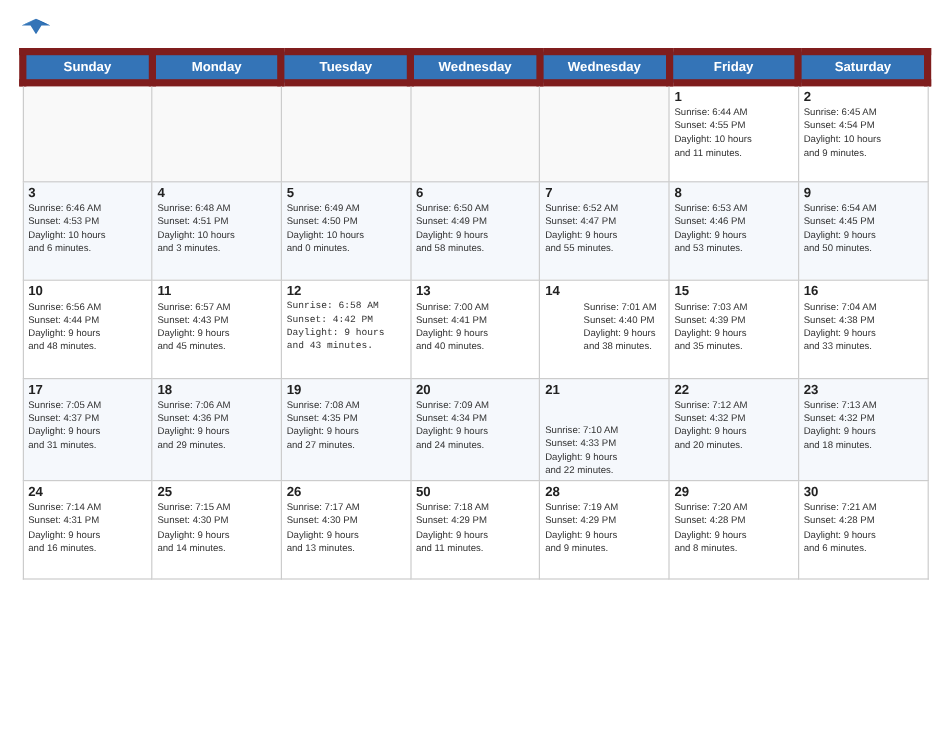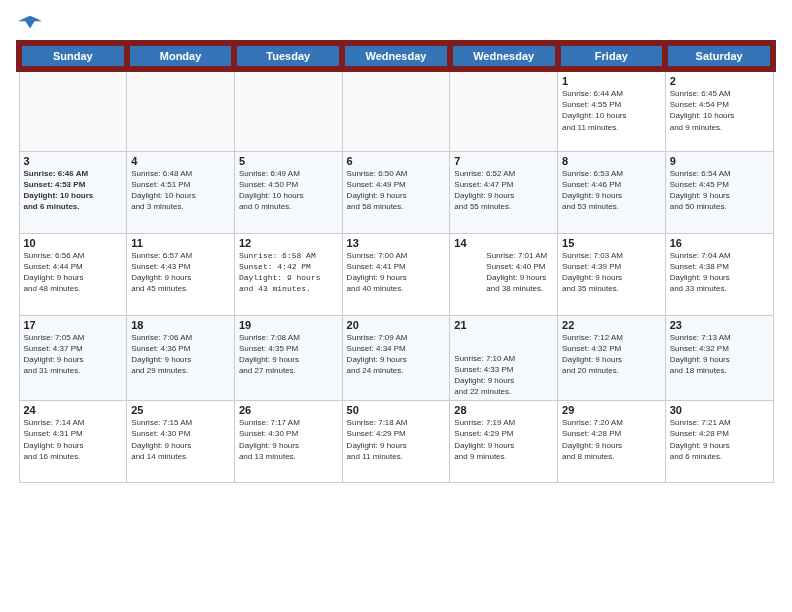--- a/index.html
+++ b/index.html
@@ -144,21 +144,21 @@
             <span class="day-number">2</span>
             <div class="day-info" style="white-space: pre-line;">Sunrise: 6:45 AM
 Sunset: 4:54 PM
 Daylight: 10 hours
 and 9 minutes.</div>
           </td>
         </tr>
         <tr>
           <td>
             <span class="day-number">3</span>
-            <div class="day-info" style="white-space: pre-line; font-weight: bold;">Sunrise: 6:46 AM
+            <div class="day-info" style="white-space: pre-line;">Sunrise: 6:46 AM
 Sunset: 4:53 PM
 Daylight: 10 hours
 and 6 minutes.</div>
           </td>
           <td>
             <span class="day-number">4</span>
             <div class="day-info" style="white-space: pre-line;">Sunrise: 6:48 AM
 Sunset: 4:51 PM
 Daylight: 10 hours
 and 3 minutes.</div>

